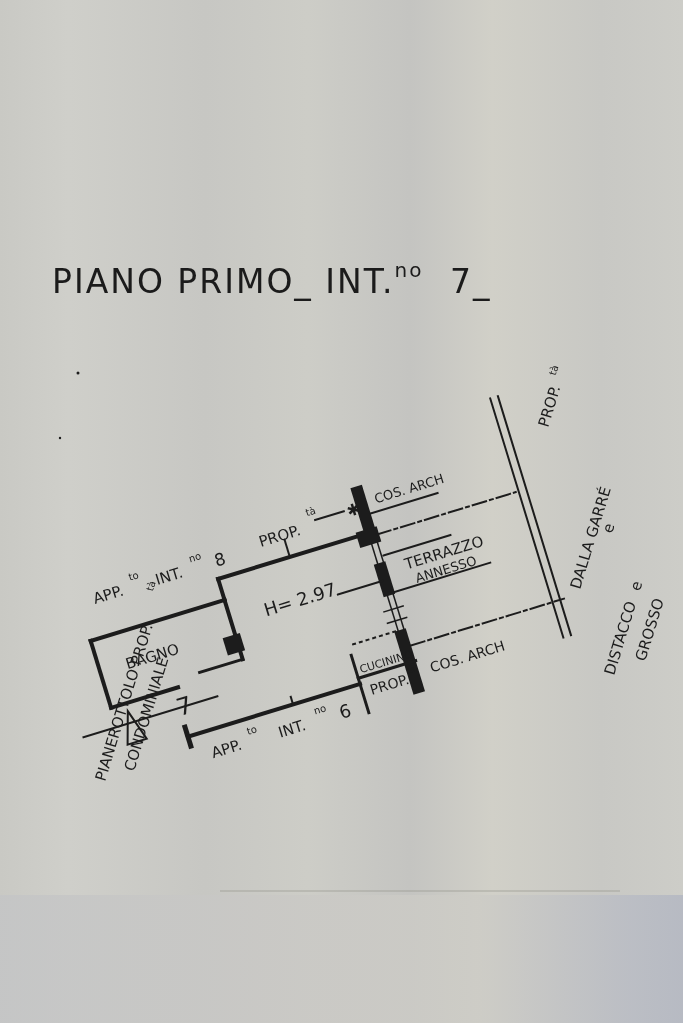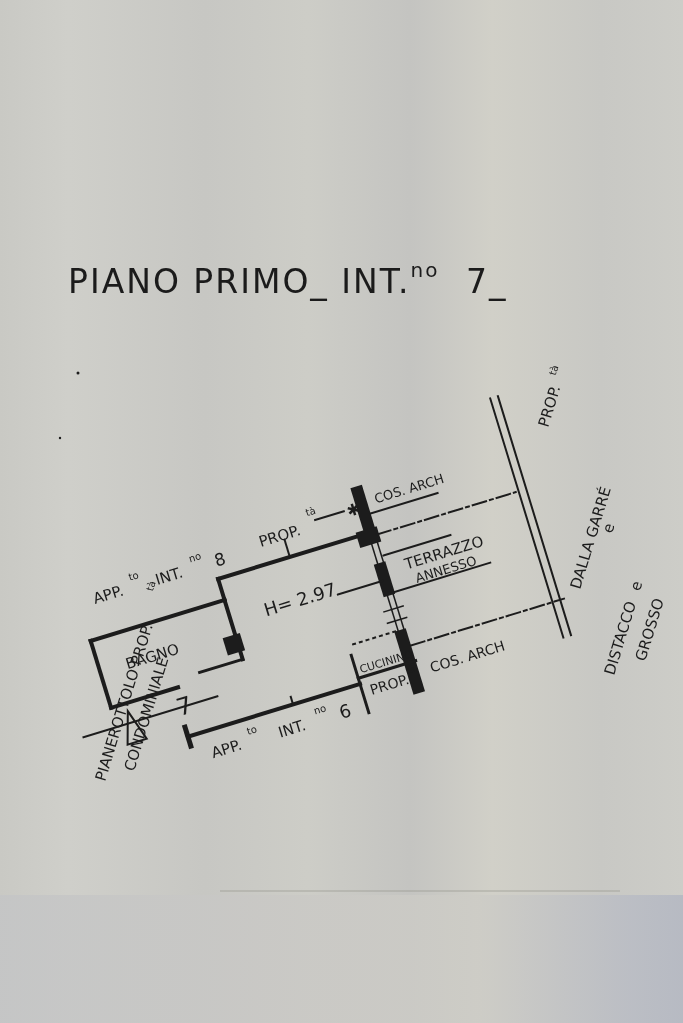--- a/index.html
+++ b/index.html
@@ -11,21 +11,21 @@
   .paper-lower {
     position: absolute; left: 0; top: 895px; width: 683px; height: 128px;
     background: linear-gradient(90deg, #c4c5c6 0%, #c9c8c5 40%, #cdccc6 70%, #b9bcc4 92%, #b3b7c2 100%);
     opacity: 0.85;
   }
   .fold-line {
     position: absolute; left: 220px; top: 890px; width: 400px; height: 2px;
     background: rgba(150,150,140,0.35);
   }
   .title {
-    position: absolute; left: 68px; top: 262px;
+    position: absolute; left: 52px; top: 262px;
     font-size: 33px; letter-spacing: 2px; color: #1b1b1b;
     font-family: "DejaVu Sans", sans-serif; font-weight: normal;
     white-space: nowrap;
   }
   .title sup { font-size: 20px; position: relative; top: -4px; }
   svg.plan { position: absolute; left: 0; top: 0; }
   svg text { font-family: "DejaVu Sans", sans-serif; fill: #1c1c1c; }
 </style>
 </head>
 <body>

